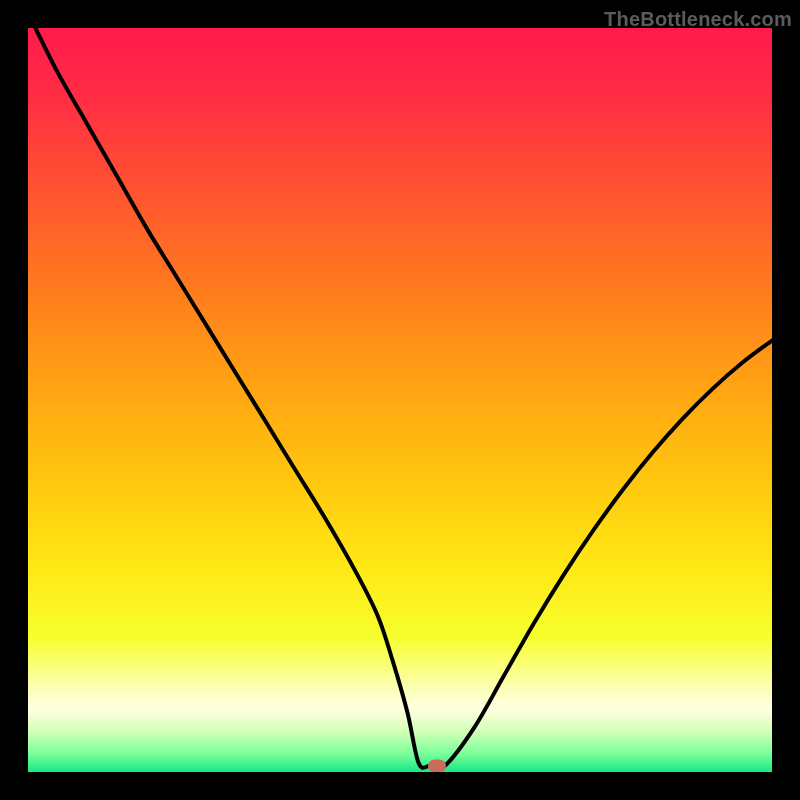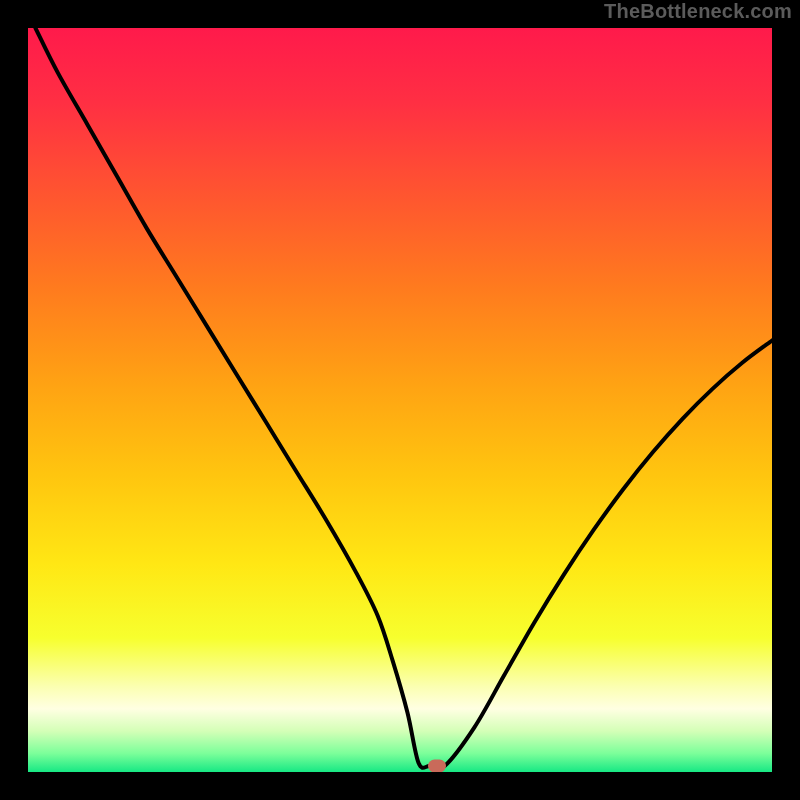--- a/index.html
+++ b/index.html
@@ -34,21 +34,21 @@
   }
   .marker {
     position: absolute;
     width: 18px;
     height: 13px;
     border-radius: 7px;
     transform: translate(-50%, -50%);
   }
   .attribution {
     position: absolute;
-    top: 0;
+    top: 8px;
     right: 8px;
     font-family: Arial, Helvetica, sans-serif;
     font-size: 20px;
     font-weight: 600;
     color: #5b5b5b;
     letter-spacing: 0.2px;
   }
 </style>
 </head>
 <body>

